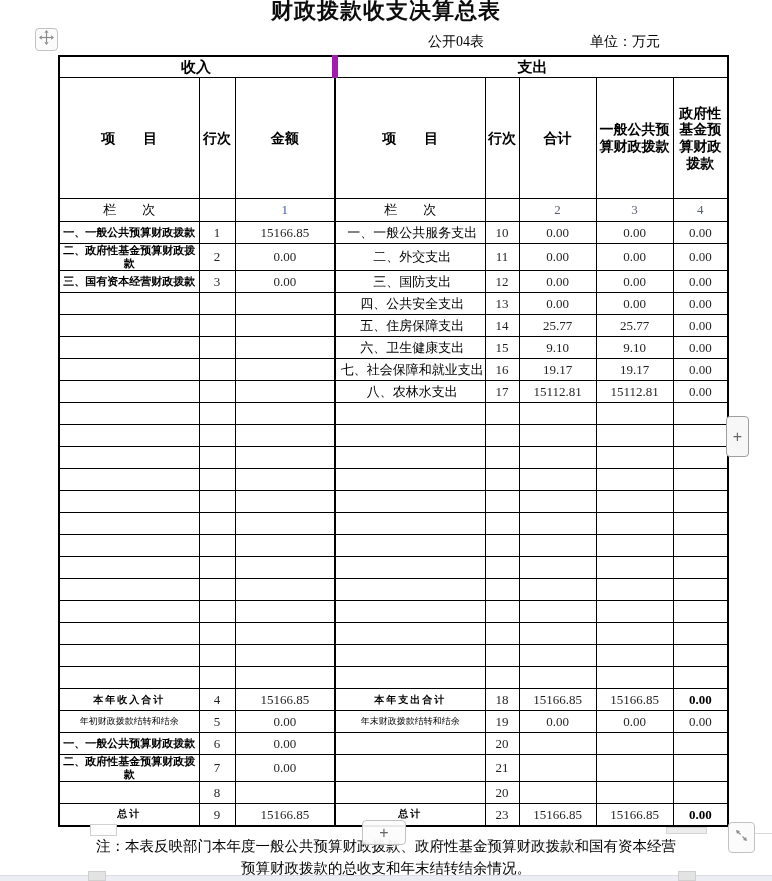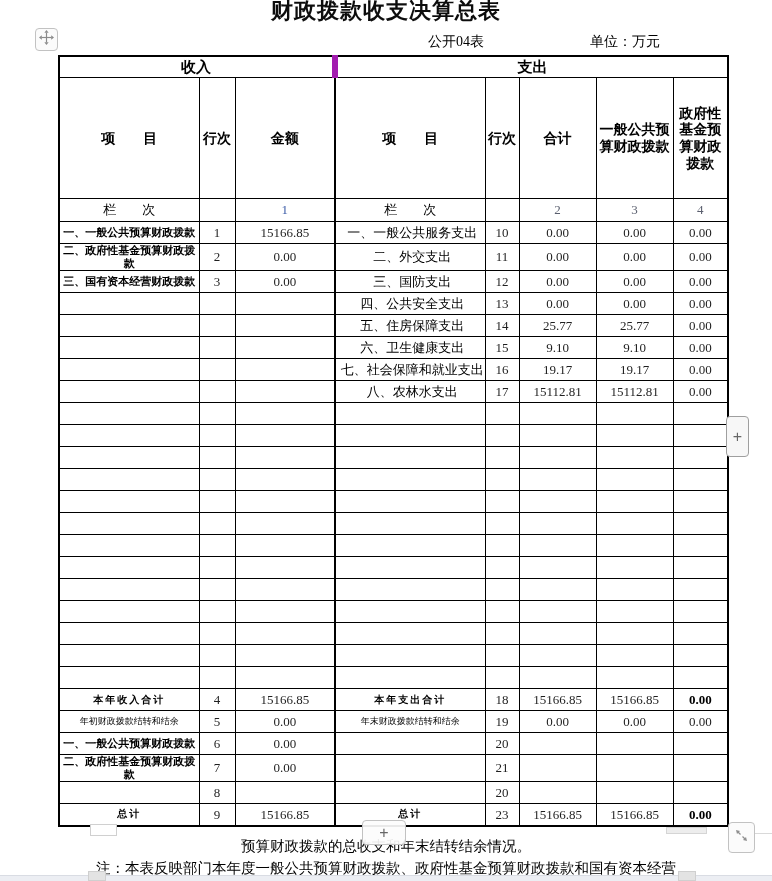--- a/index.html
+++ b/index.html
@@ -396,22 +396,22 @@
         <td class="num num-b">0.00</td>
       </tr>
     </tbody>
 </table>
 
 <div class="ctrl plus-right">
   <span>+</span>
 </div>
 
 <div class="note">
+  <div>注：本表反映部门本年度一般公共预算财政拨款、政府性基金预算财政拨款和国有资本经营</div>
   <div>预算财政拨款的总收支和年末结转结余情况。</div>
-  <div>注：本表反映部门本年度一般公共预算财政拨款、政府性基金预算财政拨款和国有资本经营</div>
 </div>
 
 <div class="ctrl plus-bottom">
   <span>+</span>
 </div>
 
 <div class="ctrl resize-btn">
   <span>
     <svg width="17" height="19" viewBox="0 0 17 19">
       <g stroke="#8f8f8f" stroke-width="1.2" fill="#8f8f8f">

